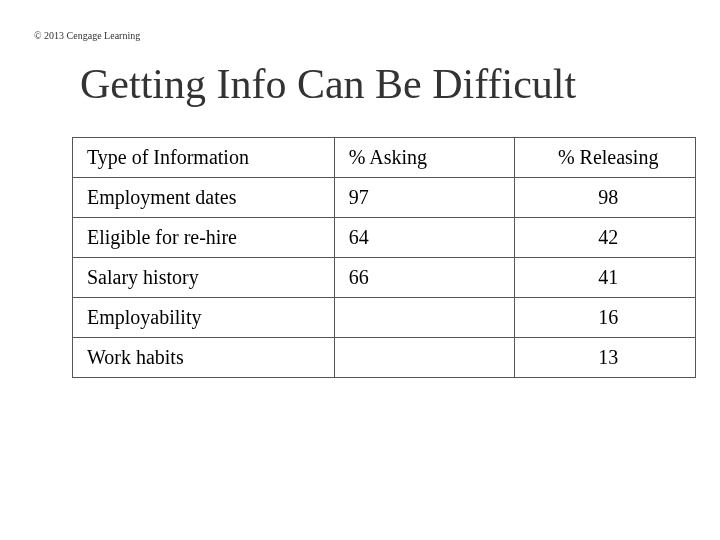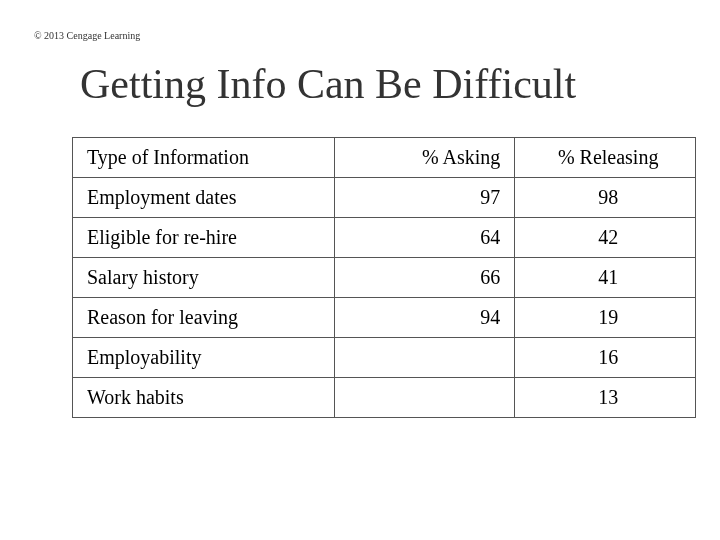--- a/index.html
+++ b/index.html
@@ -36,21 +36,21 @@
       font-size: 20px;
     }
 
     td, th {
       border: 1.5px solid #555;
       padding: 8px 14px;
       vertical-align: middle;
     }
 
     .col-type { width: 42%; }
-    .col-asking { width: 29%; text-align: right; }
+    .col-asking { width: 29%; text-align: left; }
     .col-releasing { width: 29%; text-align: center; padding-left: 20px; }
 
     .header-row td {
       font-weight: normal;
       font-size: 20px;
     }
 
     .data-row td {
       font-weight: normal;
     }
@@ -79,25 +79,20 @@
           <td class="col-type">Eligible for re-hire</td>
           <td class="col-asking">64</td>
           <td class="col-releasing">42</td>
         </tr>
         <tr class="data-row">
           <td class="col-type">Salary history</td>
           <td class="col-asking">66</td>
           <td class="col-releasing">41</td>
         </tr>
         <tr class="data-row">
-          <td class="col-type">Reason for leaving</td>
-          <td class="col-asking">94</td>
-          <td class="col-releasing">19</td>
-        </tr>
-        <tr class="data-row">
           <td class="col-type">Employability</td>
           <td class="col-asking"></td>
           <td class="col-releasing">16</td>
         </tr>
         <tr class="data-row">
           <td class="col-type">Work habits</td>
           <td class="col-asking"></td>
           <td class="col-releasing">13</td>
         </tr>
       </tbody>

